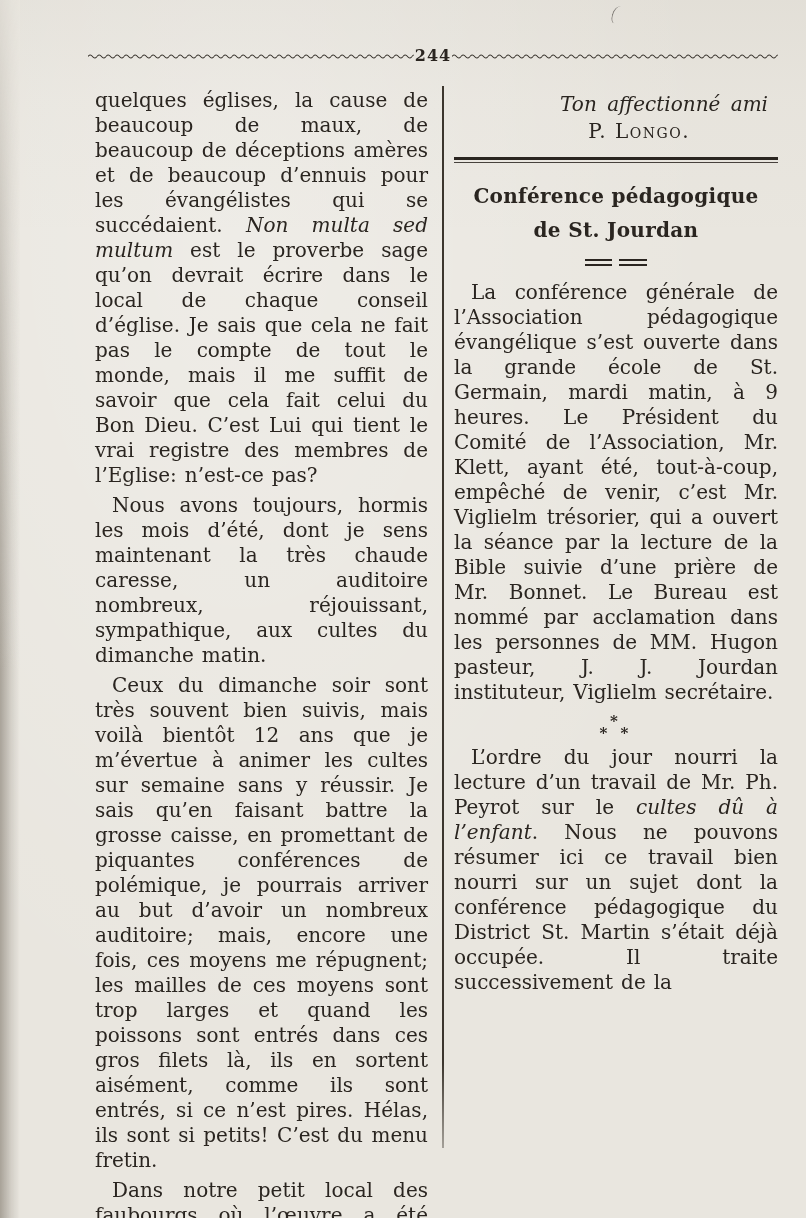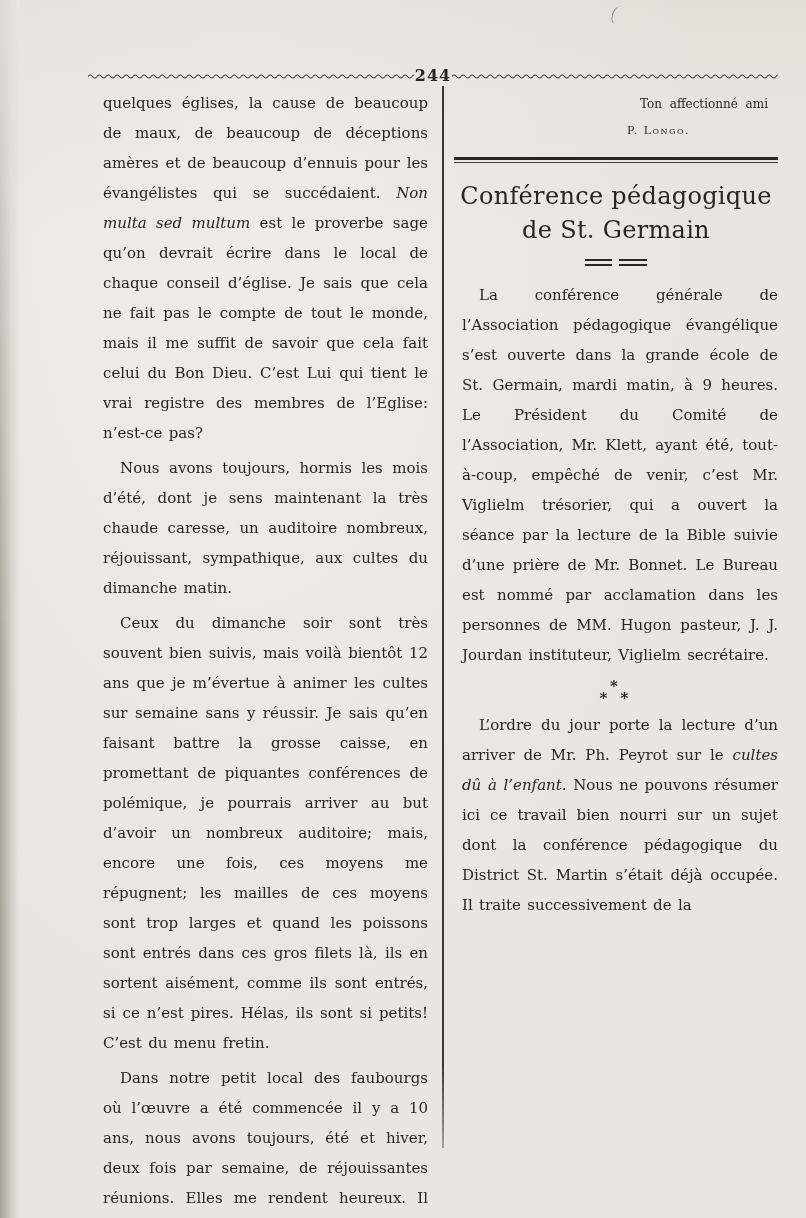--- a/index.html
+++ b/index.html
@@ -26,54 +26,54 @@
     content:"";position:absolute;inset:0;
     background:linear-gradient(180deg, rgba(233,230,223,0.85), rgba(233,230,223,0.35) 30%, rgba(233,230,223,0.0) 55%);
   }
   .scan-artifact{
     position:absolute;left:612px;top:6px;width:10px;height:18px;
     border-left:1.5px solid rgba(42,37,32,0.55);
     border-radius:60% 0 0 40%;transform:rotate(14deg);
   }
   
   .pagehead{
-    position:absolute;top:68px;left:88px;width:690px;height:16px;
+    position:absolute;top:48px;left:88px;width:690px;height:16px;
     display:flex;align-items:center;
   }
   .wave{flex:1;height:9px;display:block;}
   .pagenum{
     font-weight:bold;font-size:16px;line-height:16px;padding:0 1px;
     letter-spacing:1px;
   }
   
   .col{position:absolute;top:88px;}
   .col-left{left:95px;width:333px;}
   .col-right{left:454px;width:324px;}
   .divider{
     position:absolute;left:442px;top:86px;width:2px;height:1062px;
     background:linear-gradient(180deg,#3c362e 0 92%, rgba(60,54,46,0.4));
   }
   .para{
-    margin:0 0 5px 8px;text-align:justify;
-    font-size:15px;line-height:30px;word-spacing:1.6px;
+    margin:0 0 5px 0;text-align:justify;
+    font-size:20px;line-height:25px;word-spacing:1.6px;
     text-rendering:optimizeLegibility;
   }
   .para.indent{text-indent:17px;}
   .it{font-style:italic;}
   
-  .sig1{text-align:right;padding-right:10px;
-    font-size:12px;line-height:27px;margin-top:3px;word-spacing:4px;}
-  .sig2{text-align:right;padding-right:88px;font-size:11px;line-height:26px;
+  .sig1{font-style:italic;text-align:right;padding-right:10px;
+    font-size:20px;line-height:27px;margin-top:3px;word-spacing:4px;}
+  .sig2{text-align:right;padding-right:88px;font-size:20px;line-height:26px;
     font-variant:small-caps;letter-spacing:1.5px;}
   
   .hrule{margin:13px 0 16px 0;}
   .hrule .hr1{height:2.5px;background:var(--ink);}
   .hrule .hr2{height:1px;background:var(--ink);margin-top:2.5px;opacity:.85;}
-  .title{margin:6px 0 12px 0;text-align:center;font-weight:normal;
-    font-size:24px;line-height:34px;letter-spacing:0.3px;}
+  .title{margin:6px 0 12px 0;text-align:center;font-weight:bold;
+    font-size:20px;line-height:34px;letter-spacing:0.3px;}
   .title .tline{display:block;}
   .shortrule{width:62px;margin:0 auto 14px auto;}
   .shortrule div{
     height:2.2px;margin-bottom:2.5px;
     background:linear-gradient(90deg, var(--ink) 0 27px, transparent 27px 34px, var(--ink) 34px 62px);
   }
   .asterism{text-align:center;margin:10px 0 6px 0;font-size:15px;
     font-weight:bold;line-height:12px;letter-spacing:4px;}
 </style>
 </head>
@@ -120,35 +120,35 @@
     <div class="sig1">Ton affectionné ami</div>
     <div class="sig2">P. Longo.</div>
 
     <div class="hrule">
       <div class="hr1"></div>
       <div class="hr2"></div>
     </div>
 
     <h2 class="title">
       <span class="tline">Conférence pédagogique</span>
-      <span class="tline">de St. Germain</span>
+      <span class="tline">de St. Jourdan</span>
     </h2>
 
     <div class="shortrule">
       <div></div>
       <div></div>
     </div>
 
     <div>
         <p class="para indent"><span>La conférence générale de l’Association pédagogique évangélique s’est ouverte dans la grande école de St. Germain, mardi matin, à 9 heures. Le Président du Comité de l’Association, Mr. Klett, ayant été, tout-à-coup, empêché de venir, c’est Mr. Viglielm trésorier, qui a ouvert la séance par la lecture de la Bible suivie d’une prière de Mr. Bonnet. Le Bureau est nommé par acclamation dans les personnes de MM. Hugon pasteur, J. J. Jourdan instituteur, Viglielm secrétaire.</span></p>
       </div>
 
     <div class="asterism">
       <div>*</div>
       <div>* *</div>
     </div>
 
     <div>
-        <p class="para indent"><span>L’ordre du jour porte la lecture d’un arriver de Mr. Ph. Peyrot sur le </span><span class="it">cultes dû à l’enfant</span><span>. Nous ne pouvons résumer ici ce travail bien nourri sur un sujet dont la conférence pédagogique du District St. Martin s’était déjà occupée. Il traite successivement de la </span></p>
+        <p class="para indent"><span>L’ordre du jour nourri la lecture d’un travail de Mr. Ph. Peyrot sur le </span><span class="it">cultes dû à l’enfant</span><span>. Nous ne pouvons résumer ici ce travail bien nourri sur un sujet dont la conférence pédagogique du District St. Martin s’était déjà occupée. Il traite successivement de la </span></p>
       </div>
   </div>
 
 </div>
 
 </body></html>

